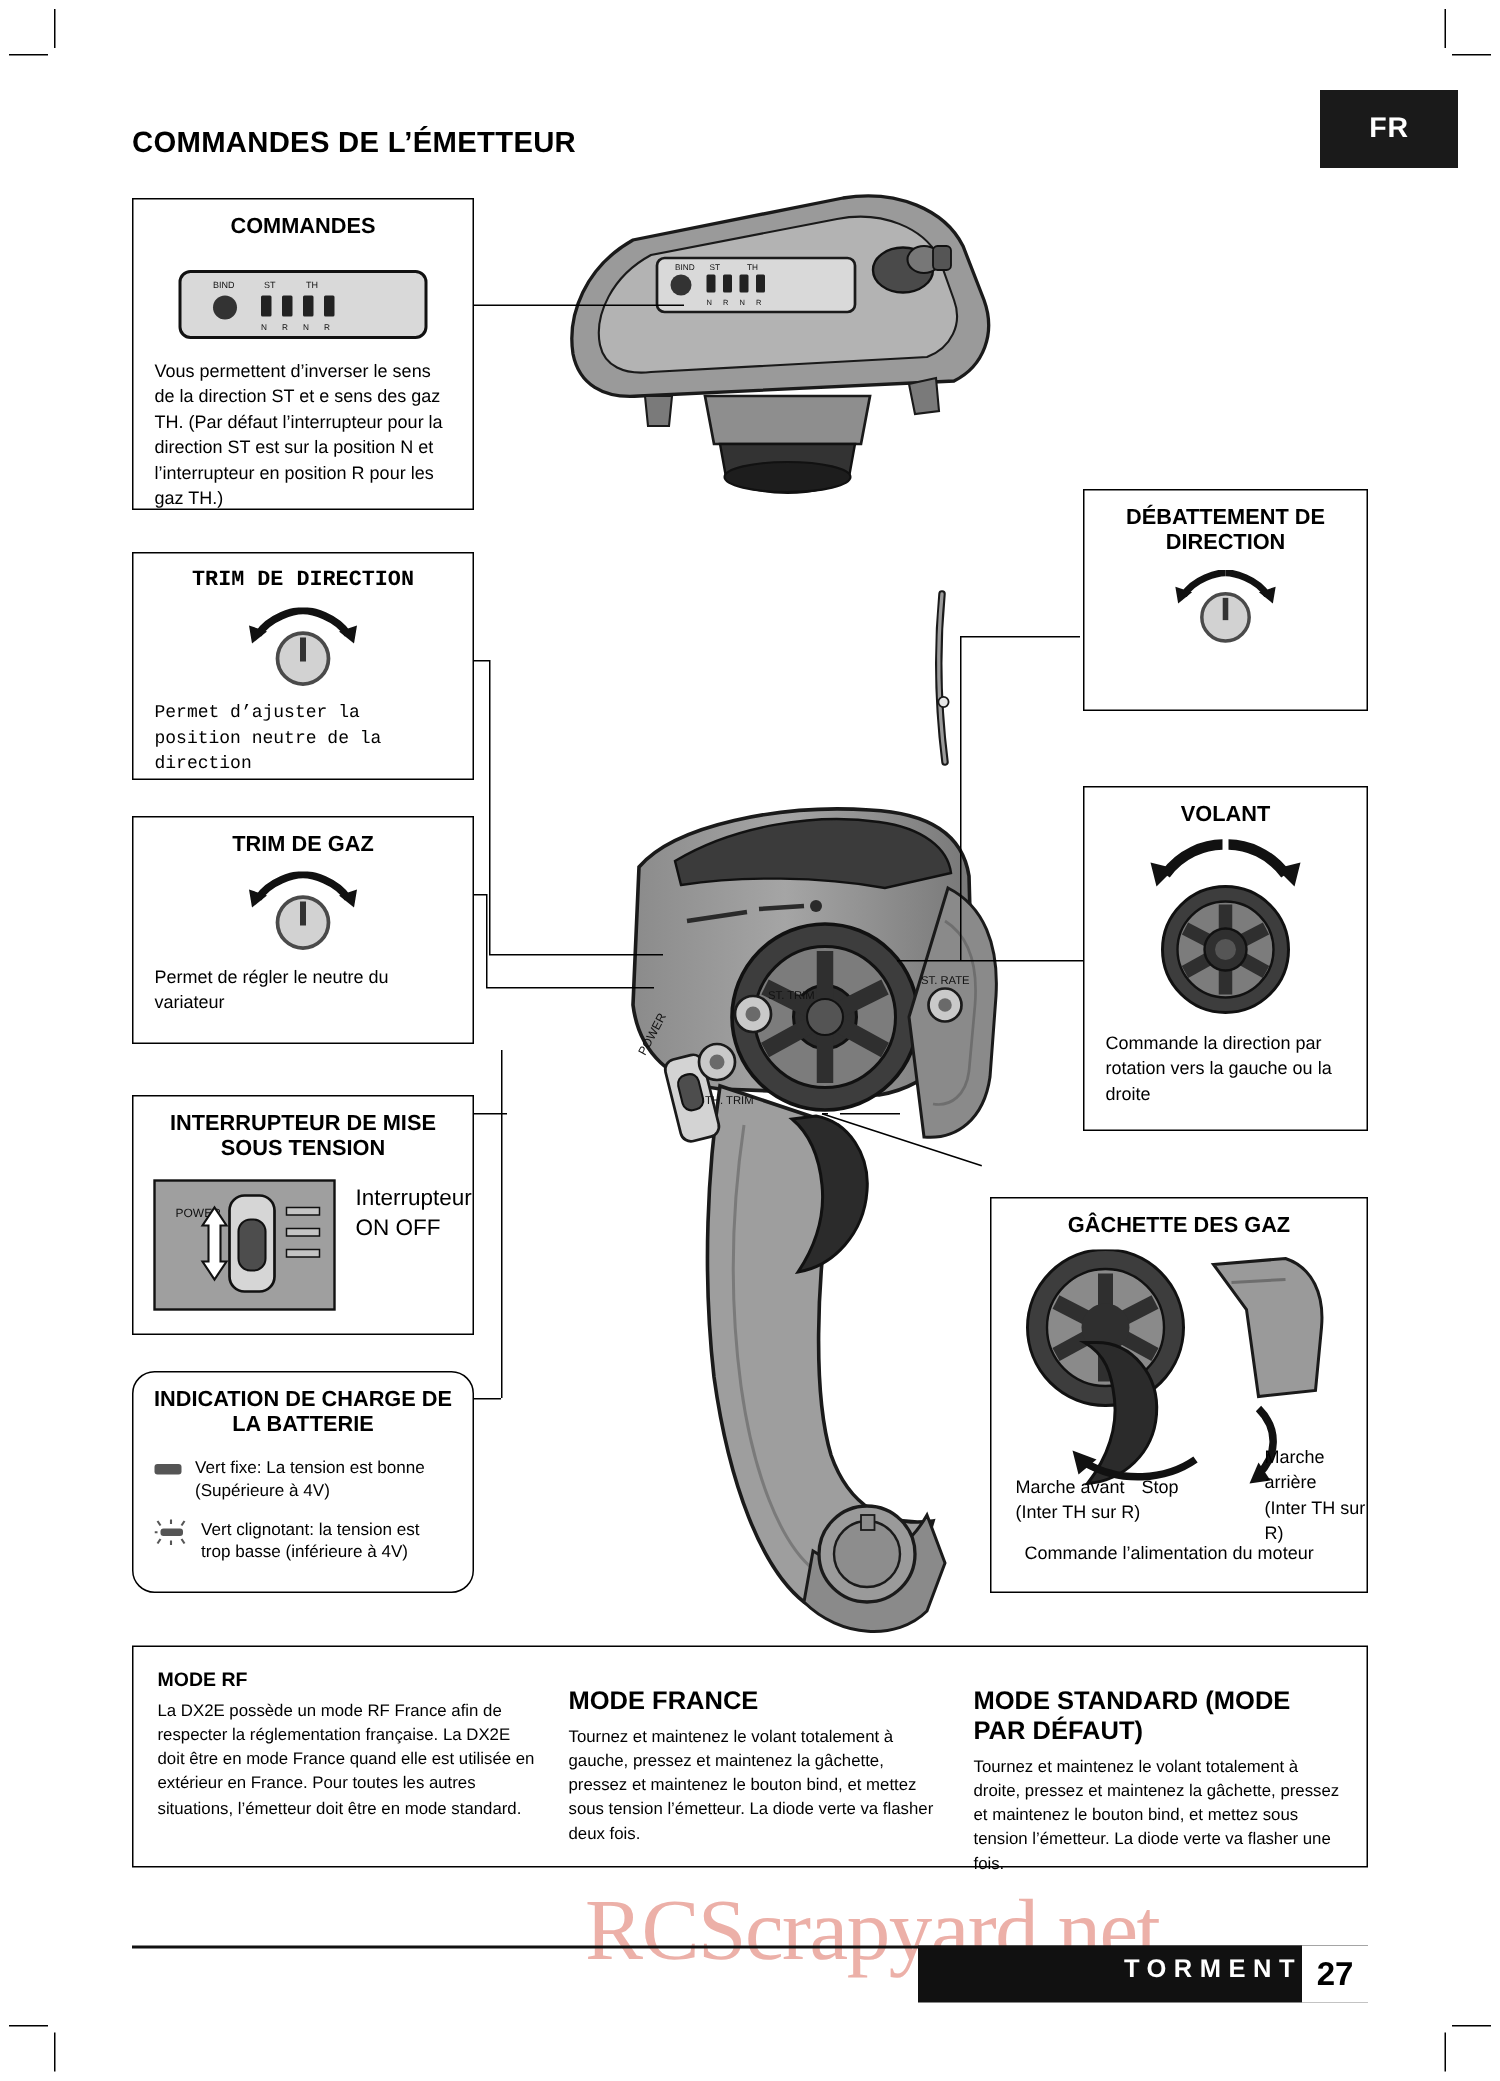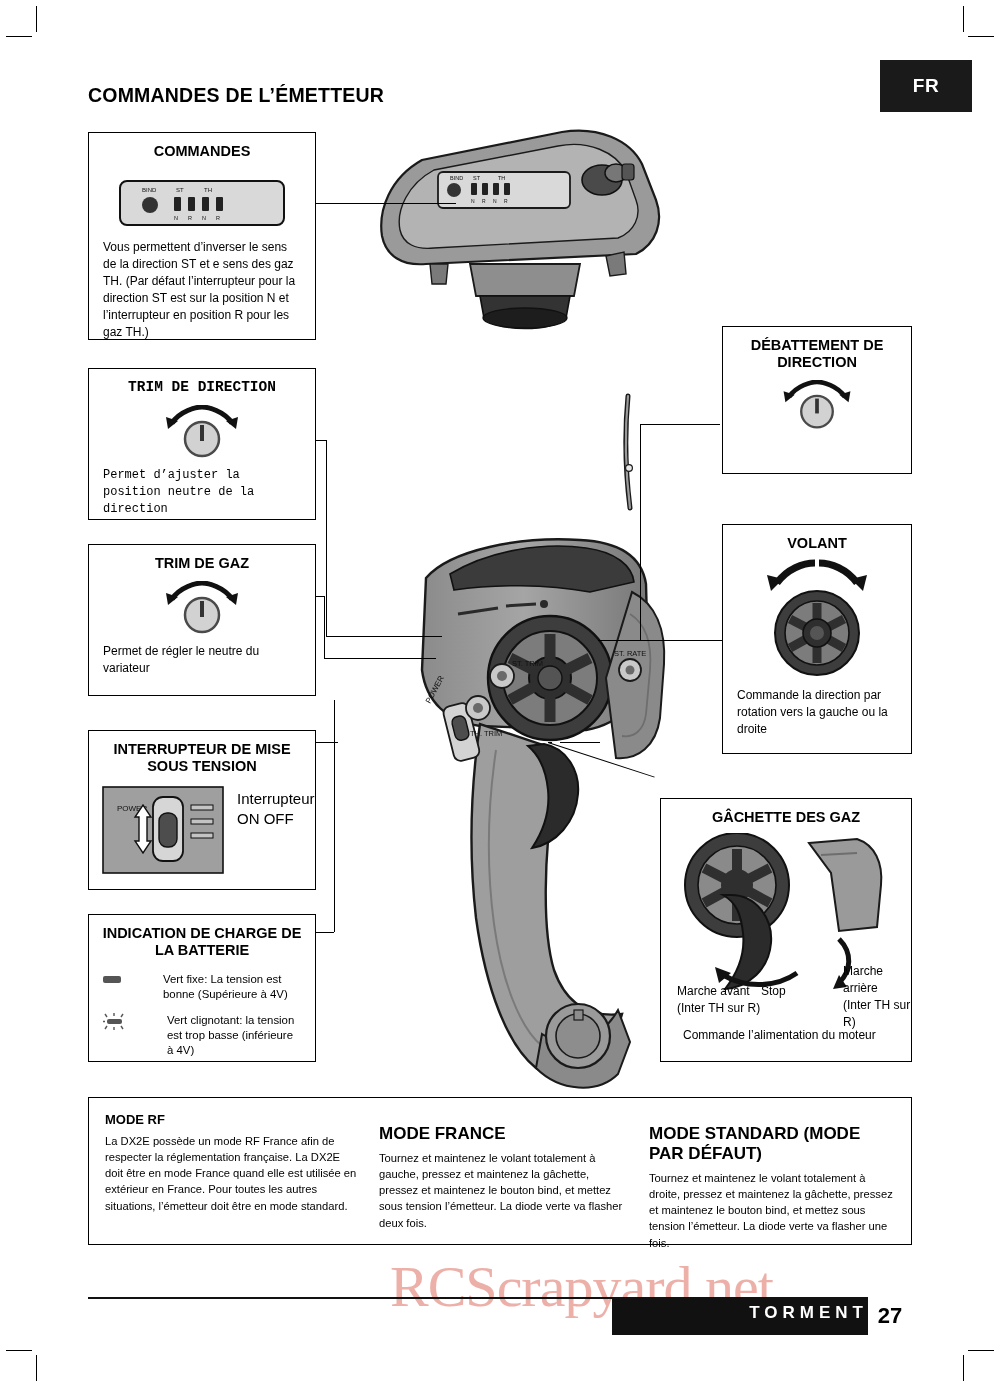--- a/index.html
+++ b/index.html
@@ -45,21 +45,21 @@
 
   .body-text { padding:0 14px 12px; }
 
   
   .line { position:absolute; background:#000; }
   .line.h { height:1px; }
   .line.v { width:1px; }
 
   
   .led-row { display:flex; align-items:flex-start; gap:9px; margin:6px 0 0; padding:0 14px; }
-  .led-row p { font-size:11.4px; line-height:1.35;margin-left:33px; }
+  .led-row p { font-size:11.4px; line-height:1.35; }
   .led-solid {
     width:18px; height:7px; background:#555; border-radius:2px; margin-top:4px; flex:0 0 auto;
   }
   .led-blink { width:22px; height:18px; position:relative; flex:0 0 auto; margin-top:-1px;}
 
   
   .rf-box { position:absolute; left:88px; top:1097px; width:824px; height:148px; border:1px solid #000; }
   .rf-col { position:absolute; top:14px; }
   .rf-col h3 { margin:0 0 6px; font-size:13px; font-weight:bold; }
   .rf-col h3.small { font-size:17px; }
@@ -307,21 +307,21 @@
         <rect x="92" y="36" width="22" height="5" fill="#c4c4c4" stroke="#111" stroke-width="1"></rect>
         <rect x="92" y="50" width="22" height="5" fill="#c4c4c4" stroke="#111" stroke-width="1"></rect>
         <g stroke="#fff" stroke-width="3" fill="#fff">
           <path d="M40,34 L40,58 L36,58 L44,70 L52,58 L48,58 L48,34 L52,34 L44,22 L36,34 Z" stroke="#111" stroke-width="1.4"></path>
         </g>
       </svg>
       <p style="position:absolute; left:148px; top:8px; width:76px; font-size:15px; line-height:1.35; white-space:pre-line;">Interrupteur ON OFF</p>
     </div>
   </div>
 
-  <div class="box" style="left:88px; top:914px; width:228px; height:148px;">
+  <div class="box" style="left:88px; top:914px; width:228px; height:148px;border-radius:15px;">
     <div class="bt" style="line-height:1.2;">INDICATION DE CHARGE DE LA BATTERIE</div>
     <div class="led-row">
       <div class="led-solid"></div>
       <p>Vert fixe: La tension est bonne (Supérieure à 4V)</p>
     </div>
     <div class="led-row" style="margin-top:10px;">
       <svg class="led-blink" viewBox="0 0 22 18">
         <rect x="4" y="7" width="15" height="5" rx="2" fill="#555"></rect>
         <g stroke="#555" stroke-width="1.4">
           <line x1="2" y1="9.5" x2="0" y2="9.5"></line>

